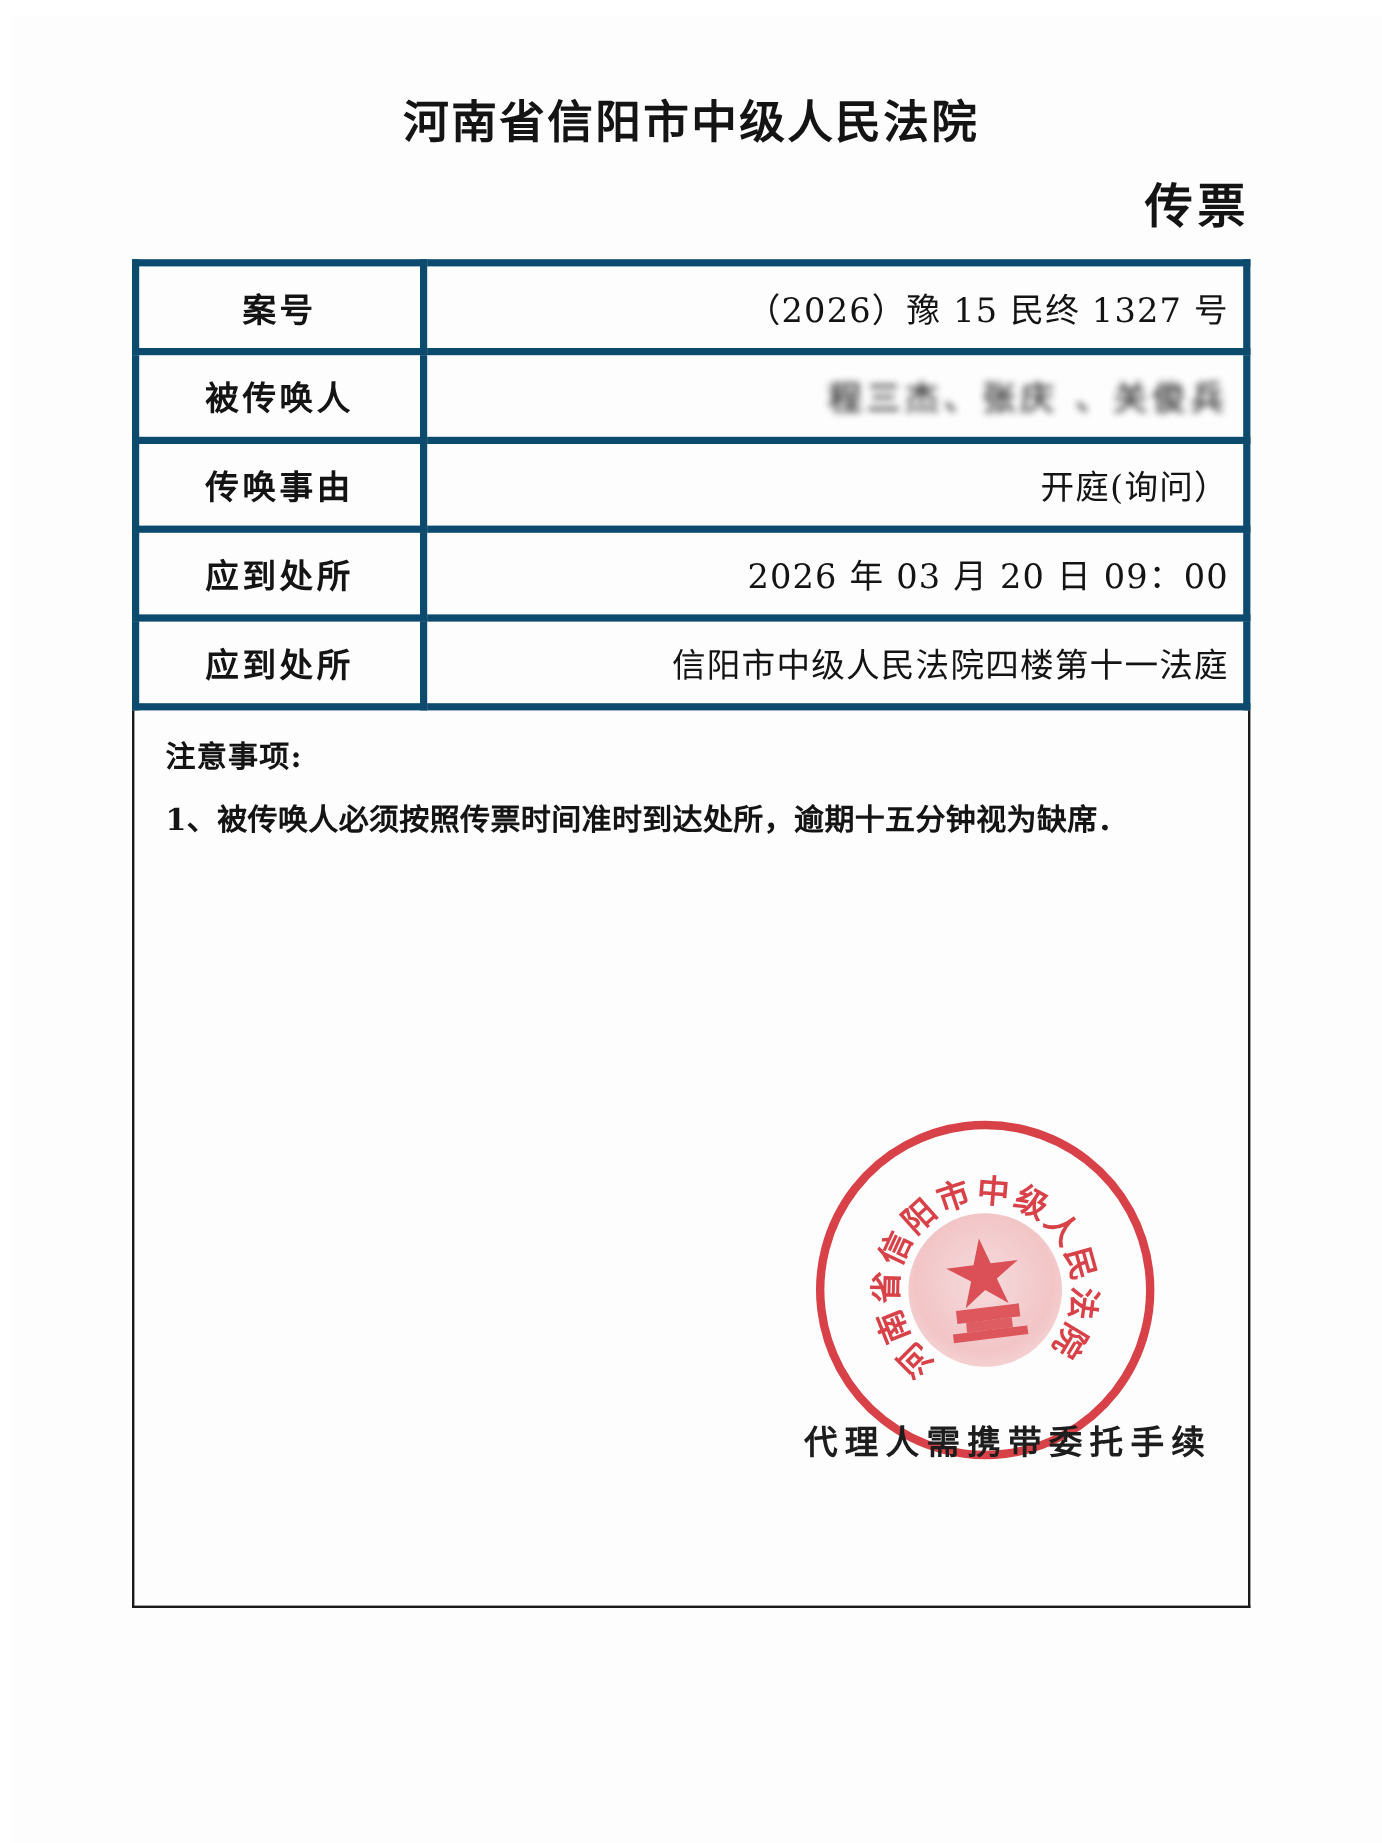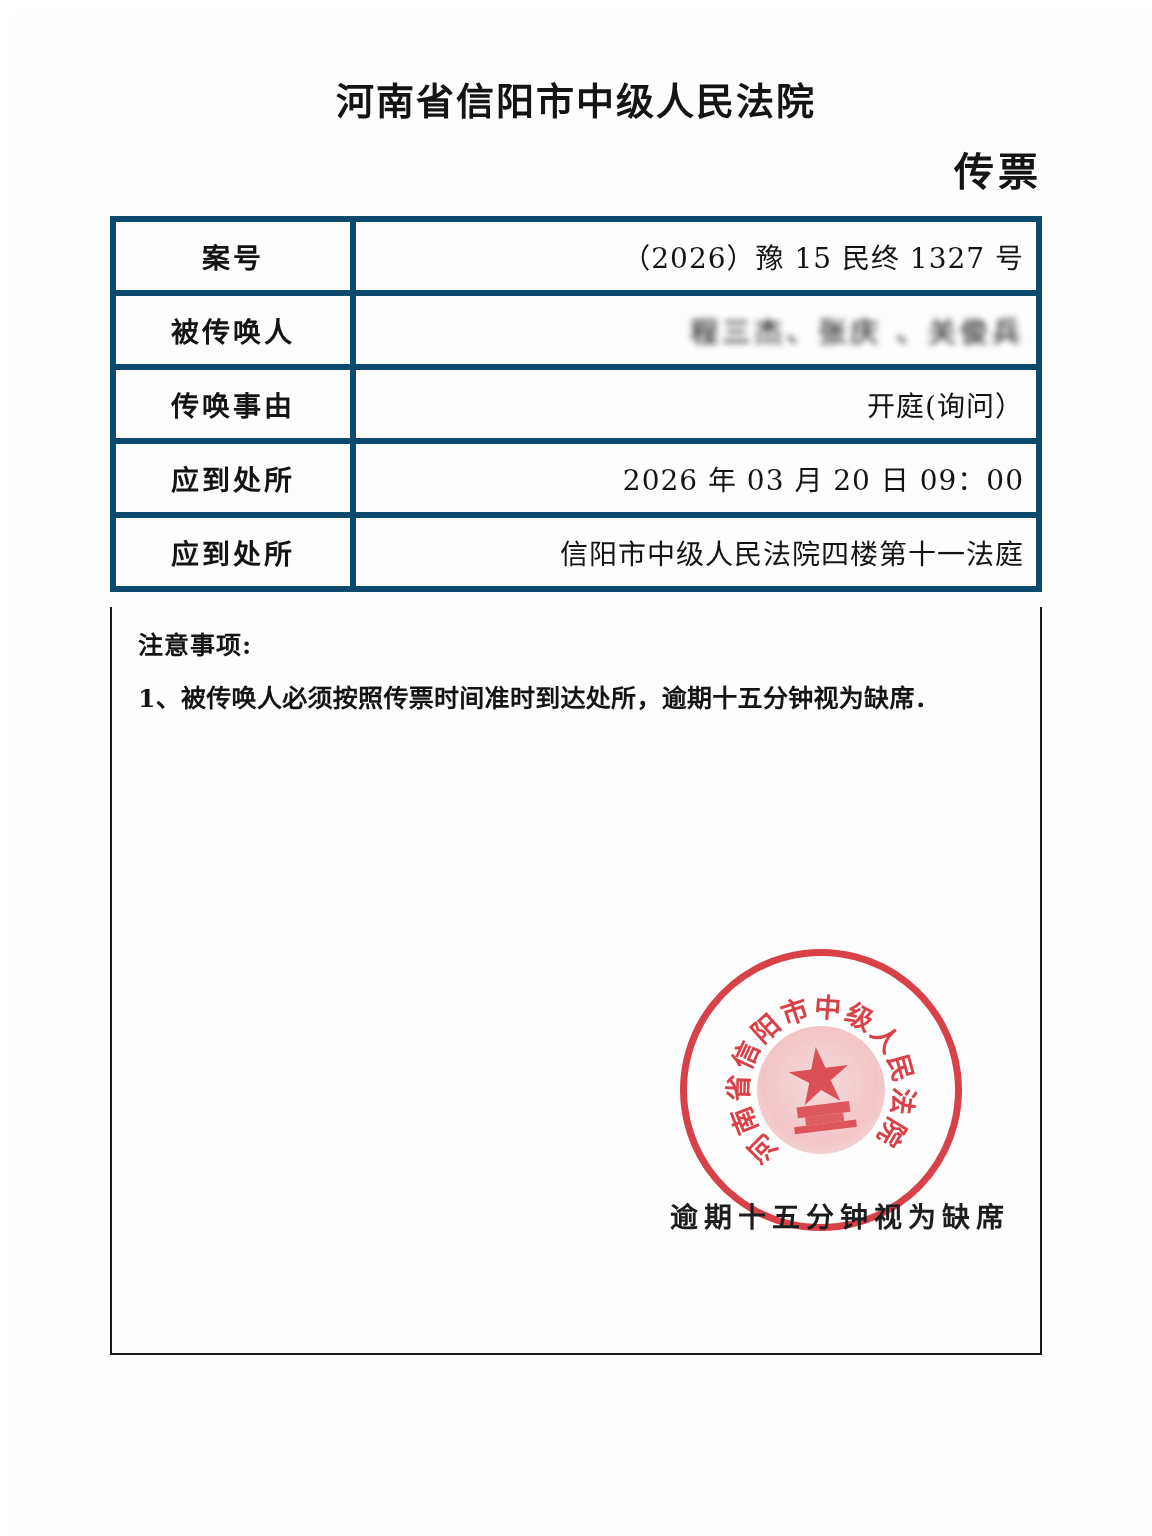--- a/index.html
+++ b/index.html
@@ -91,21 +91,20 @@
     letter-spacing: 4px;
     font-weight: 600;
   }
 
   .notes {
     border: 2px solid #1a1a1a;
     border-top: none;
     padding: 18px 26px 28px 26px;
     min-height: 700px;
     position: relative;
-    margin-top: 15px;
   }
   .notes-title {
     font-size: 25px;
     font-weight: 700;
     letter-spacing: 1px;
     margin-bottom: 16px;
   }
   .note-item {
     font-size: 25px;
     font-weight: 700;
@@ -244,17 +243,17 @@
             <span style="transform: rotate(-11.6364deg) translate(-50%, -104px) rotate(0deg); transform-origin: 0px 0px; position: absolute; left: 50%; top: 50%;">市</span>
             <span style="transform: rotate(11.6364deg) translate(-50%, -104px) rotate(0deg); transform-origin: 0px 0px; position: absolute; left: 50%; top: 50%;">中</span>
             <span style="transform: rotate(34.9091deg) translate(-50%, -104px) rotate(0deg); transform-origin: 0px 0px; position: absolute; left: 50%; top: 50%;">级</span>
             <span style="transform: rotate(58.1818deg) translate(-50%, -104px) rotate(0deg); transform-origin: 0px 0px; position: absolute; left: 50%; top: 50%;">人</span>
             <span style="transform: rotate(81.4545deg) translate(-50%, -104px) rotate(0deg); transform-origin: 0px 0px; position: absolute; left: 50%; top: 50%;">民</span>
             <span style="transform: rotate(104.727deg) translate(-50%, -104px) rotate(0deg); transform-origin: 0px 0px; position: absolute; left: 50%; top: 50%;">法</span>
             <span style="transform: rotate(128deg) translate(-50%, -104px) rotate(0deg); transform-origin: 0px 0px; position: absolute; left: 50%; top: 50%;">院</span>
           </div>
       </div>
 
-      <div class="date-line">逾期十五分钟视为缺席</div>
+      <div class="date-line">代理人需携带委托手续</div>
     </div>
 
   </div>
 </div>
 
 </body></html>

